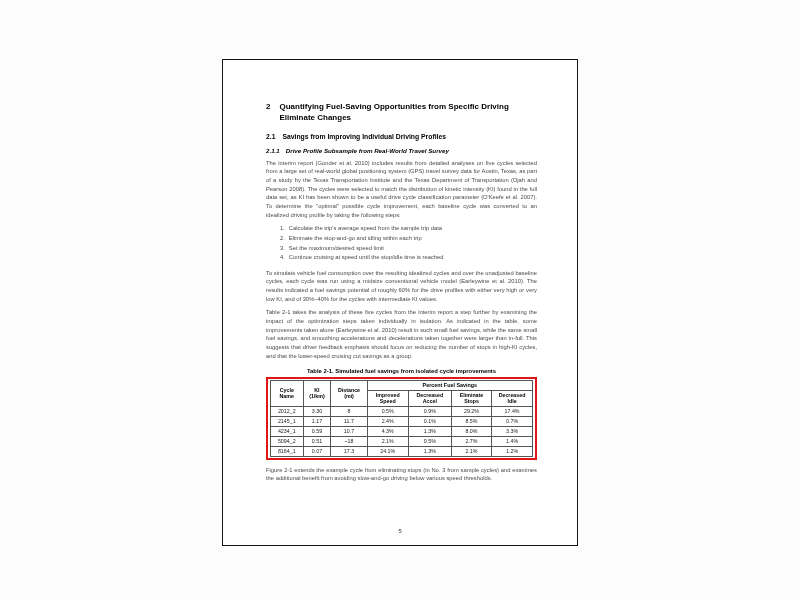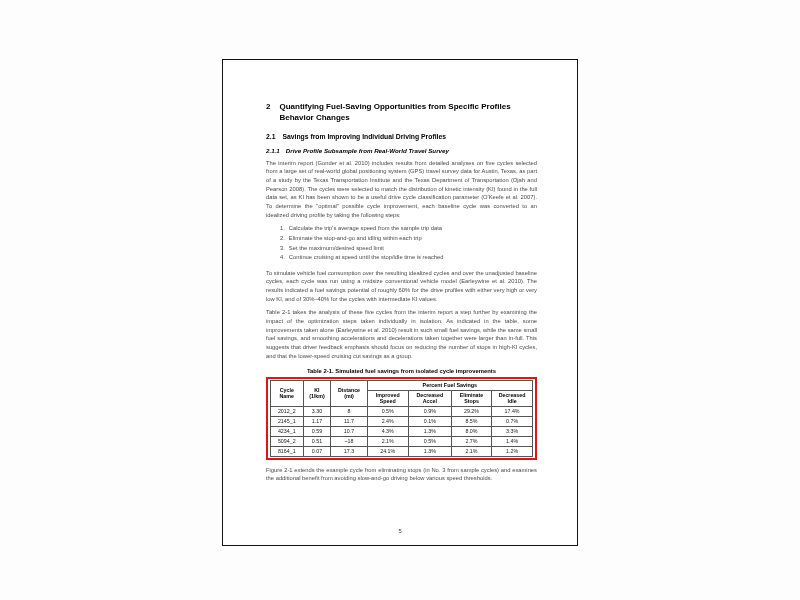--- a/index.html
+++ b/index.html
@@ -122,21 +122,21 @@
 </style>
 </head>
 <body>
 
 <div class="canvas">
   <div class="page">
     <div class="content">
 
       <div class="h1">
         <span>2</span>
-        <span>Quantifying Fuel-Saving Opportunities from Specific Profiles Behavior Changes</span>
+        <span>Quantifying Fuel-Saving Opportunities from Specific Driving Eliminate Changes</span>
       </div>
 
       <div class="h2">
         <span>2.1</span>
         <span>Savings from Improving Individual Driving Profiles</span>
       </div>
 
       <div class="h3">
         <span>2.1.1</span>
         <span>Drive Profile Subsample from Real-World Travel Survey</span>

